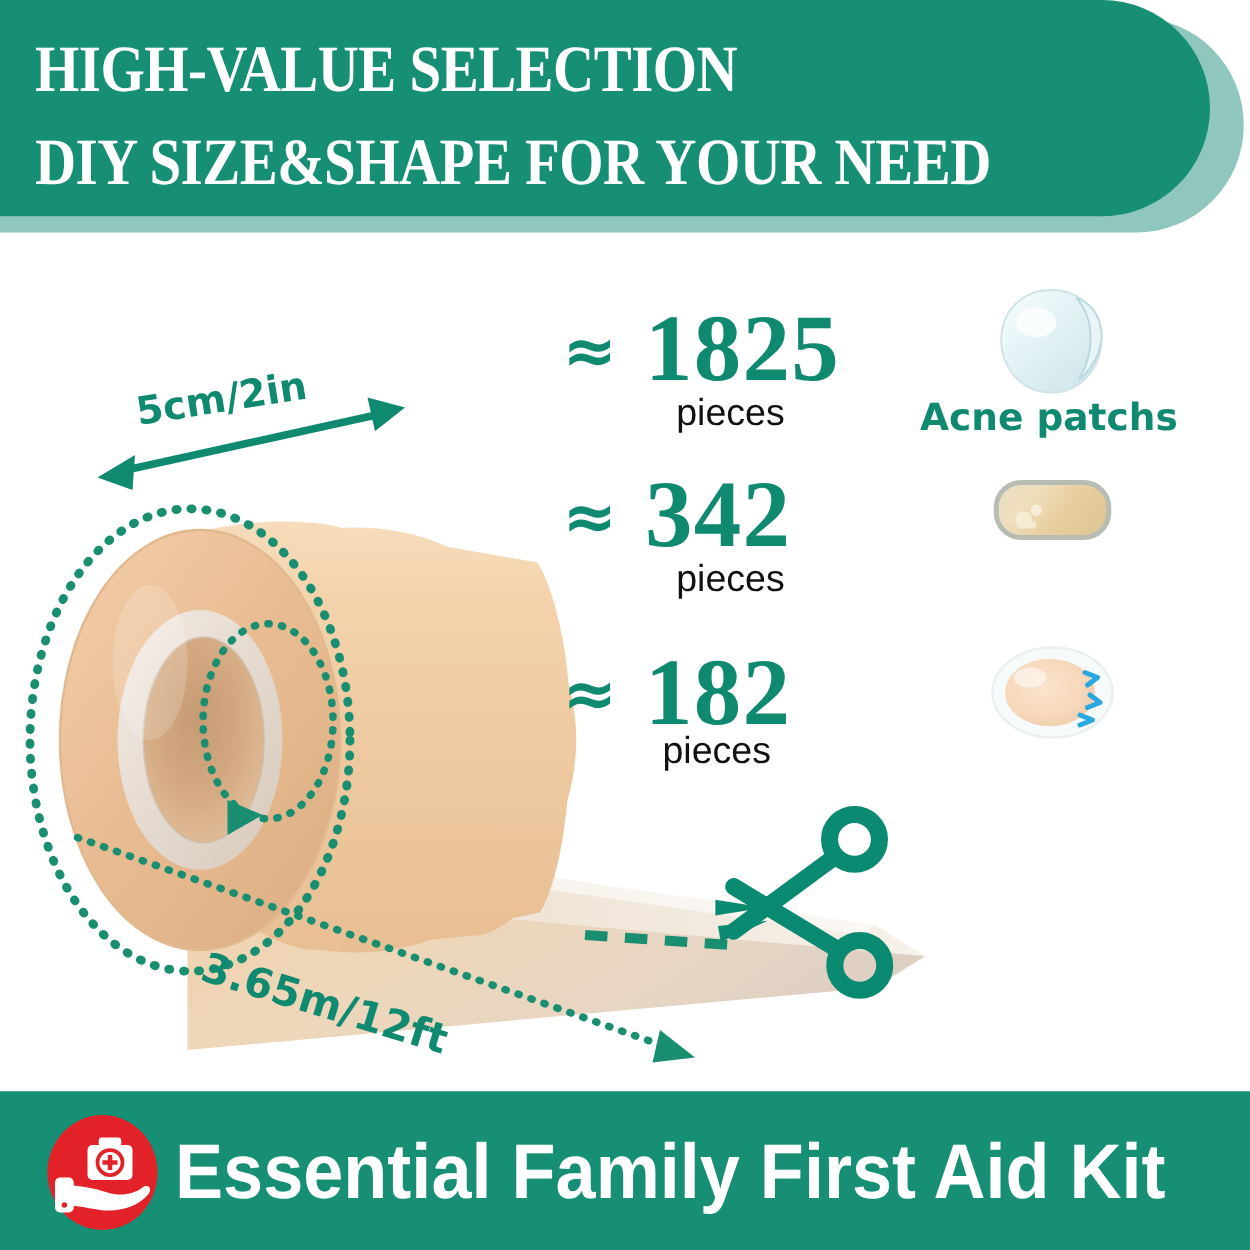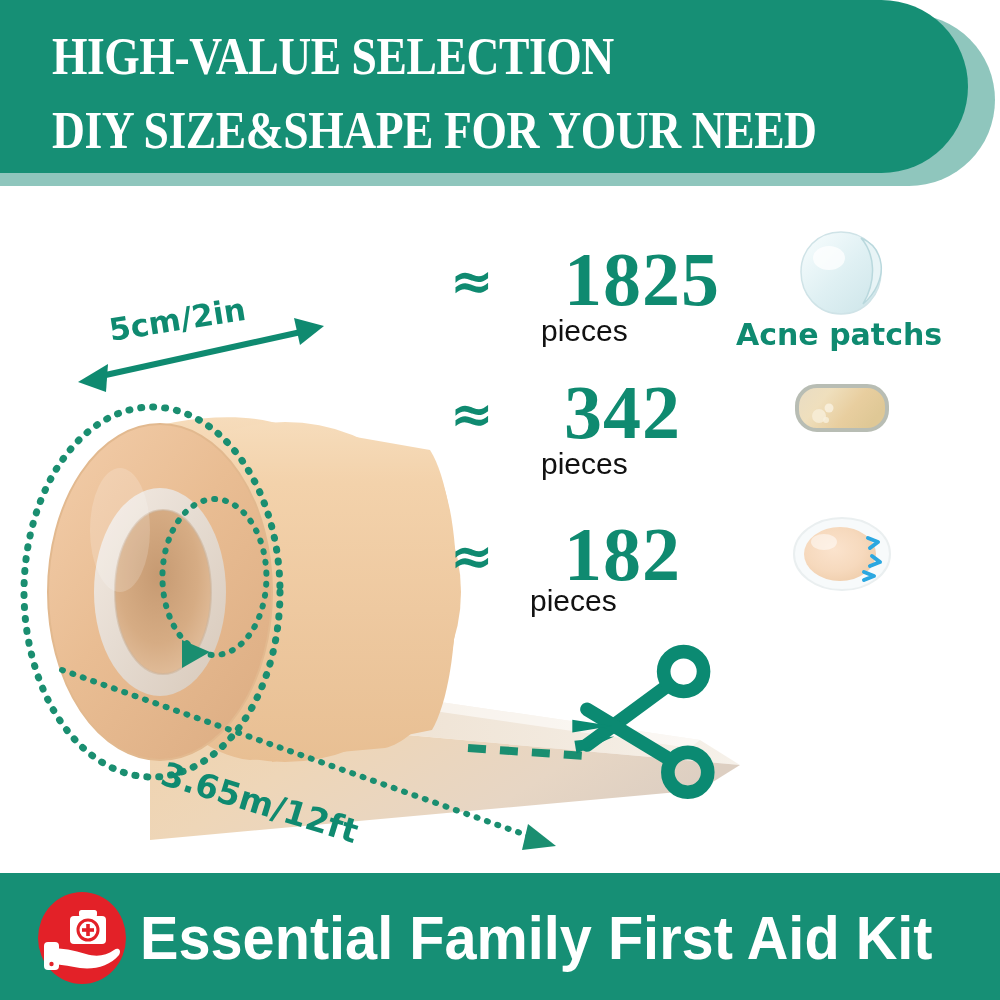--- a/index.html
+++ b/index.html
@@ -38,21 +38,20 @@
     background: #168f75;
     border-radius: 0 110px 110px 0;
     z-index: 2;
   }
   .header-text {
     position: absolute;
     left: 28px;
     top: 12px;
     z-index: 3;
     width: 940px;
-    margin-left: 24px;
   }
   .header-line {
     color: #ffffff;
     font-family: "Liberation Serif", serif;
     font-weight: bold;
     letter-spacing: -0.5px;
     white-space: nowrap;
     transform: scaleX(0.86);
     transform-origin: left center;
   }
@@ -91,21 +90,20 @@
     line-height: 52px;
   }
   .count-num {
     position: absolute;
     color: #0f8a70;
     font-family: "Liberation Serif", serif;
     font-weight: bold;
     font-size: 76px;
     line-height: 76px;
     letter-spacing: 1px;
-    margin-left: 48px;
   }
   .count-unit {
     position: absolute;
     color: #111111;
     font-family: Liberation Sans, sans-serif;
     font-size: 30px;
     line-height: 30px;
   }
 
   

